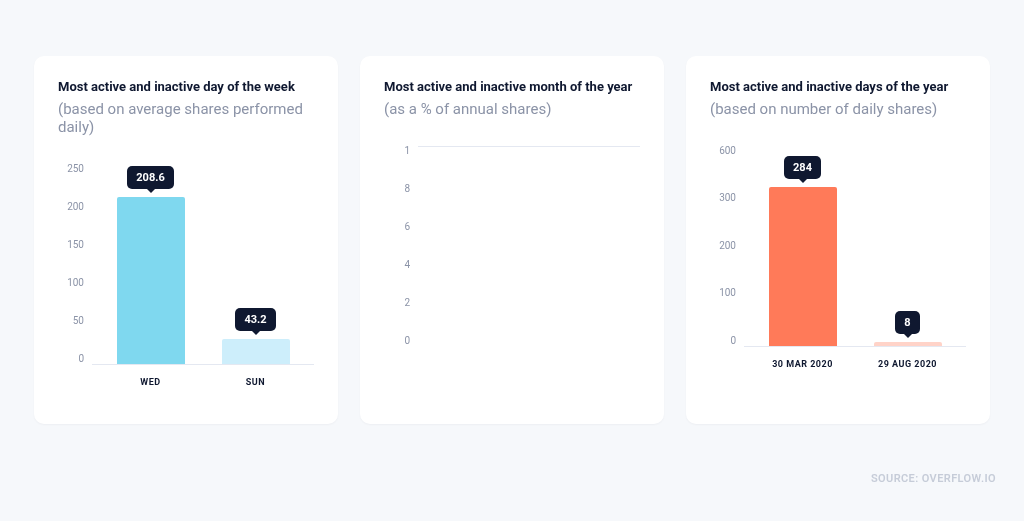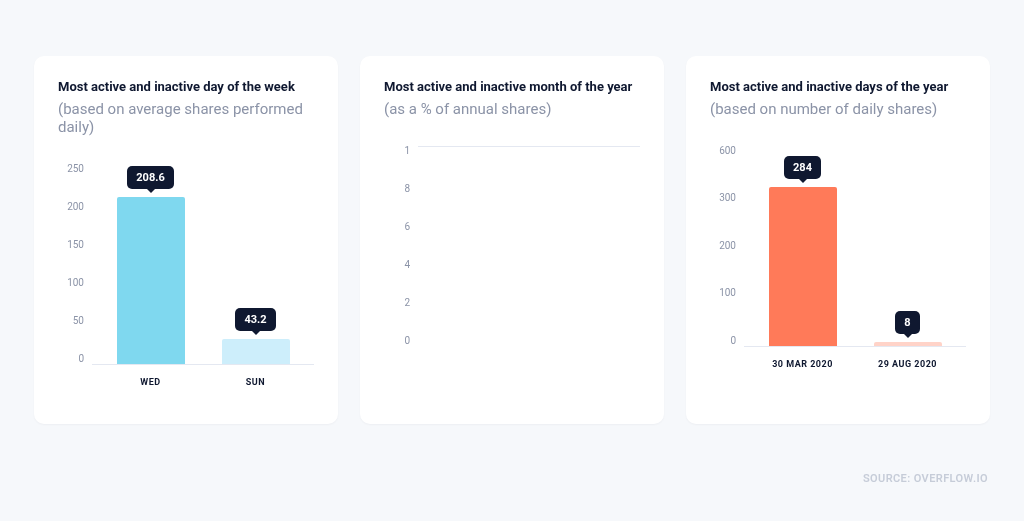--- a/index.html
+++ b/index.html
@@ -115,21 +115,21 @@
   .x-label {
     font-size: 9px;
     font-weight: 700;
     letter-spacing: 0.5px;
     color: #0f1830;
     width: 46%;
     text-align: center;
   }
   .source {
     position: absolute;
-    right: 36px;
+    right: 28px;
     bottom: 36px;
     font-size: 11px;
     font-weight: 600;
     letter-spacing: 0.4px;
     color: #c6ccd8;
   }
 </style>
 </head>
 <body>
 

